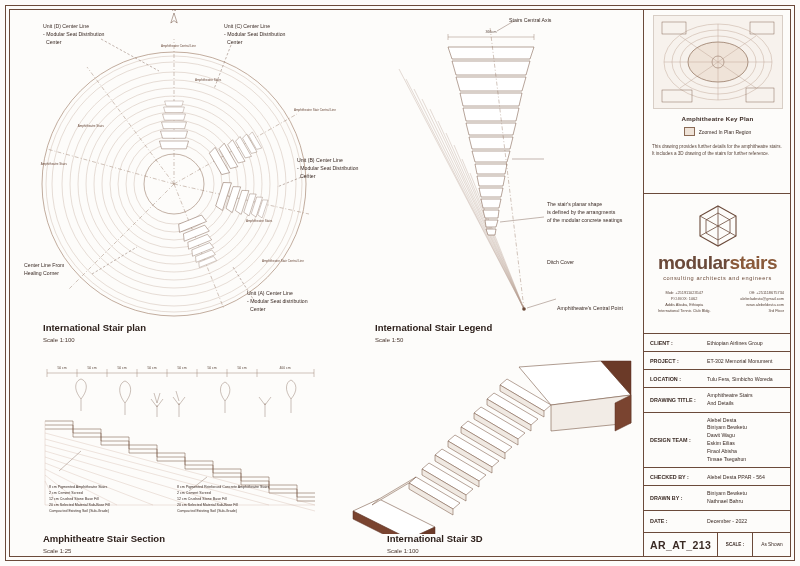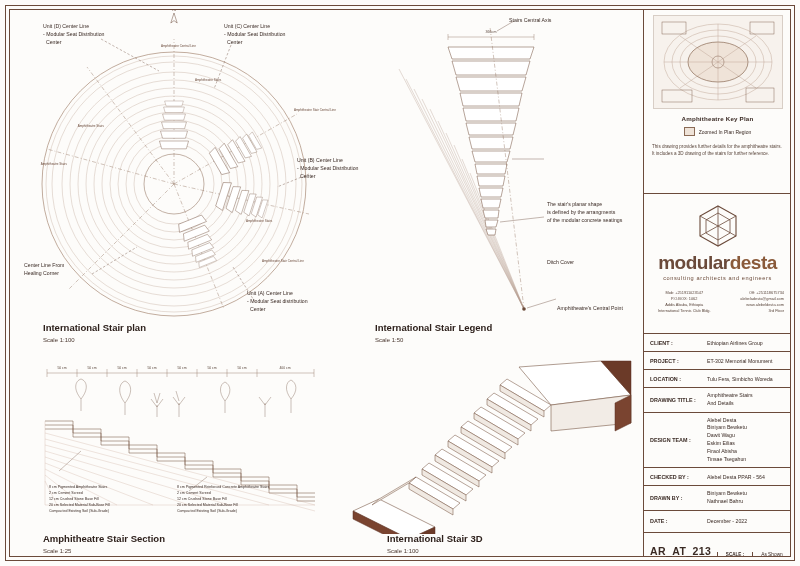--- a/index.html
+++ b/index.html
@@ -76,21 +76,21 @@
     min-height:18px;align-items:stretch;
   }
   .info-key{
     width:52px;flex:0 0 52px;padding:4px 0 4px 6px;font-size:5.4px;font-weight:bold;
     display:flex;align-items:center;color:#3a2a24;
   }
   .info-val{
     flex:1;padding:4px 5px;font-size:5.2px;display:flex;align-items:center;color:#3a2a24;
   }
   .info-val.multi{flex-direction:column;align-items:flex-start;line-height:1.5;justify-content:center;}
-  .sheetno-row{display:flex;border-bottom:none;align-items:flex-end;}
+  .sheetno-row{display:flex;border-bottom:none;}
   .sheetno{
     flex:1;display:flex;align-items:center;padding-left:6px;
     font-size:10.5px;font-weight:bold;letter-spacing:.4px;
   }
   .scale-box{
     width:34px;flex:0 0 34px;border-left:1px solid #6b4a3a;
     display:flex;align-items:center;justify-content:center;font-size:4.6px;font-weight:bold;
   }
   .scale-val{
     width:38px;flex:0 0 38px;border-left:1px solid #6b4a3a;
@@ -444,21 +444,21 @@
         <div class="logo-mark">
           <svg width="42" height="44" viewBox="0 0 42 44">
             <polygon points="21,2 39,12 39,32 21,42 3,32 3,12" fill="none" stroke="#6b4a3a" stroke-width="1.1"></polygon>
             <polygon points="21,9 33,16 33,29 21,36 9,29 9,16" fill="none" stroke="#6b4a3a" stroke-width="0.8"></polygon>
             <line x1="21" y1="2" x2="21" y2="42" stroke="#6b4a3a" stroke-width="0.8"></line>
             <line x1="3" y1="12" x2="39" y2="32" stroke="#6b4a3a" stroke-width="0.8"></line>
             <line x1="39" y1="12" x2="3" y2="32" stroke="#6b4a3a" stroke-width="0.8"></line>
           </svg>
         </div>
         <div class="logo-name">
-          <span>modular</span><span class="accent">desta</span>
+          <span>modular</span><span class="accent">stairs</span>
         </div>
         <div class="logo-sub">consulting architects and engineers</div>
         <div class="logo-contact">
           <div>
             <div>Mob: +251911023547</div>
             <div>P.O.BOX: 1062</div>
             <div>Addis Ababa, Ethiopia</div>
             <div>International Tennis Club Bldg.</div>
           </div>
           <div class="right">

